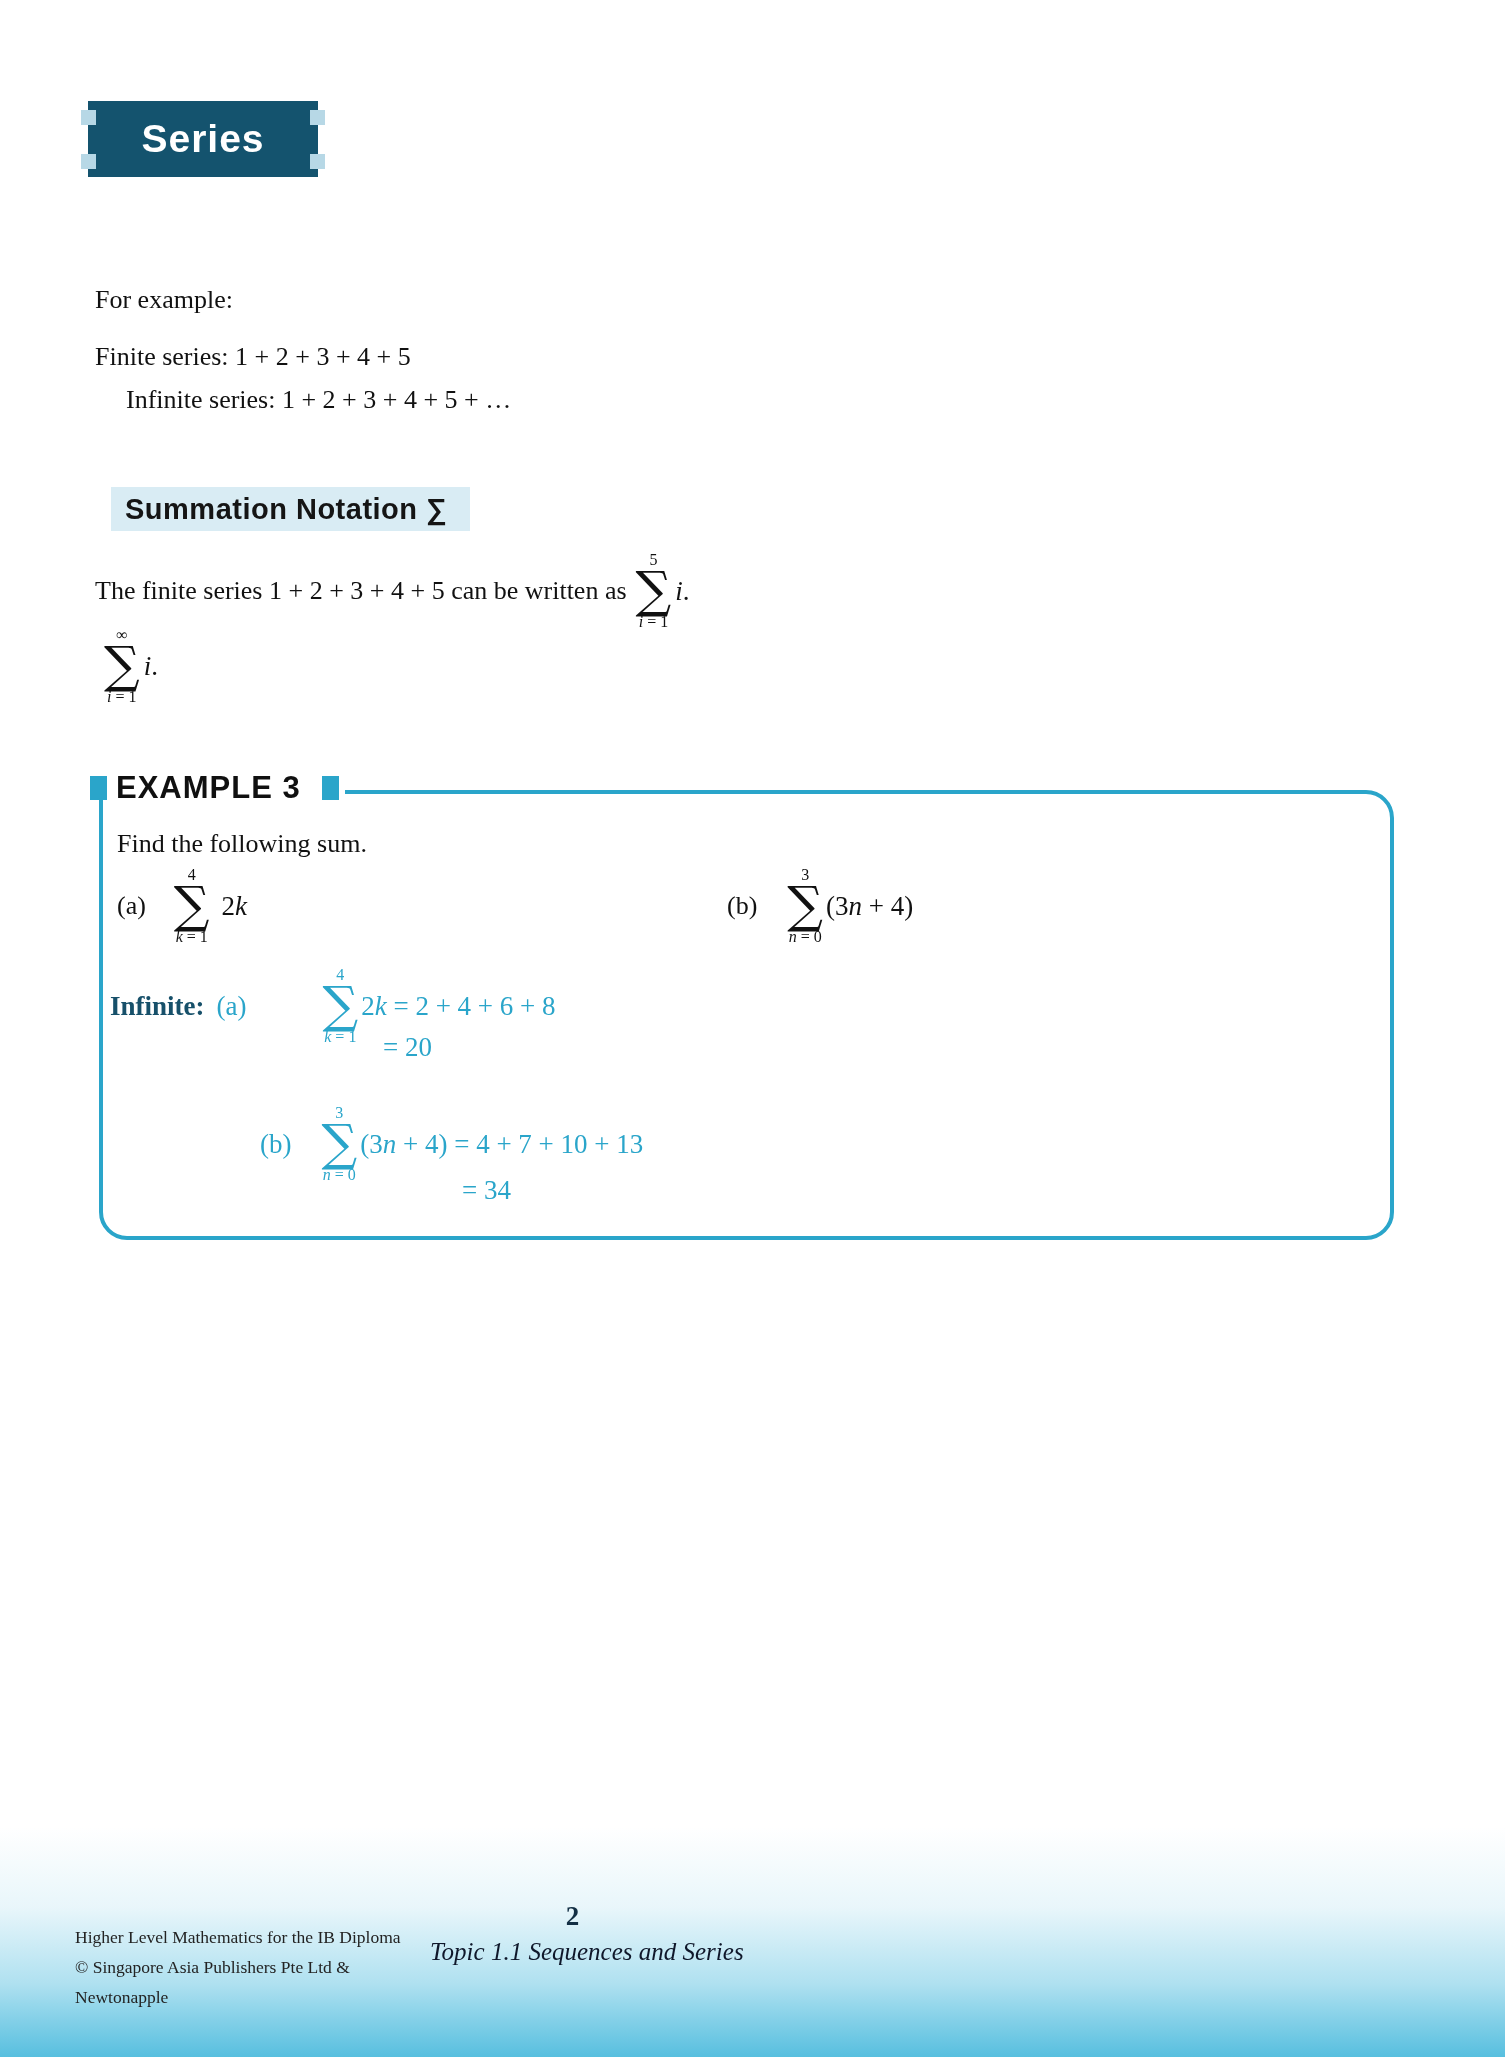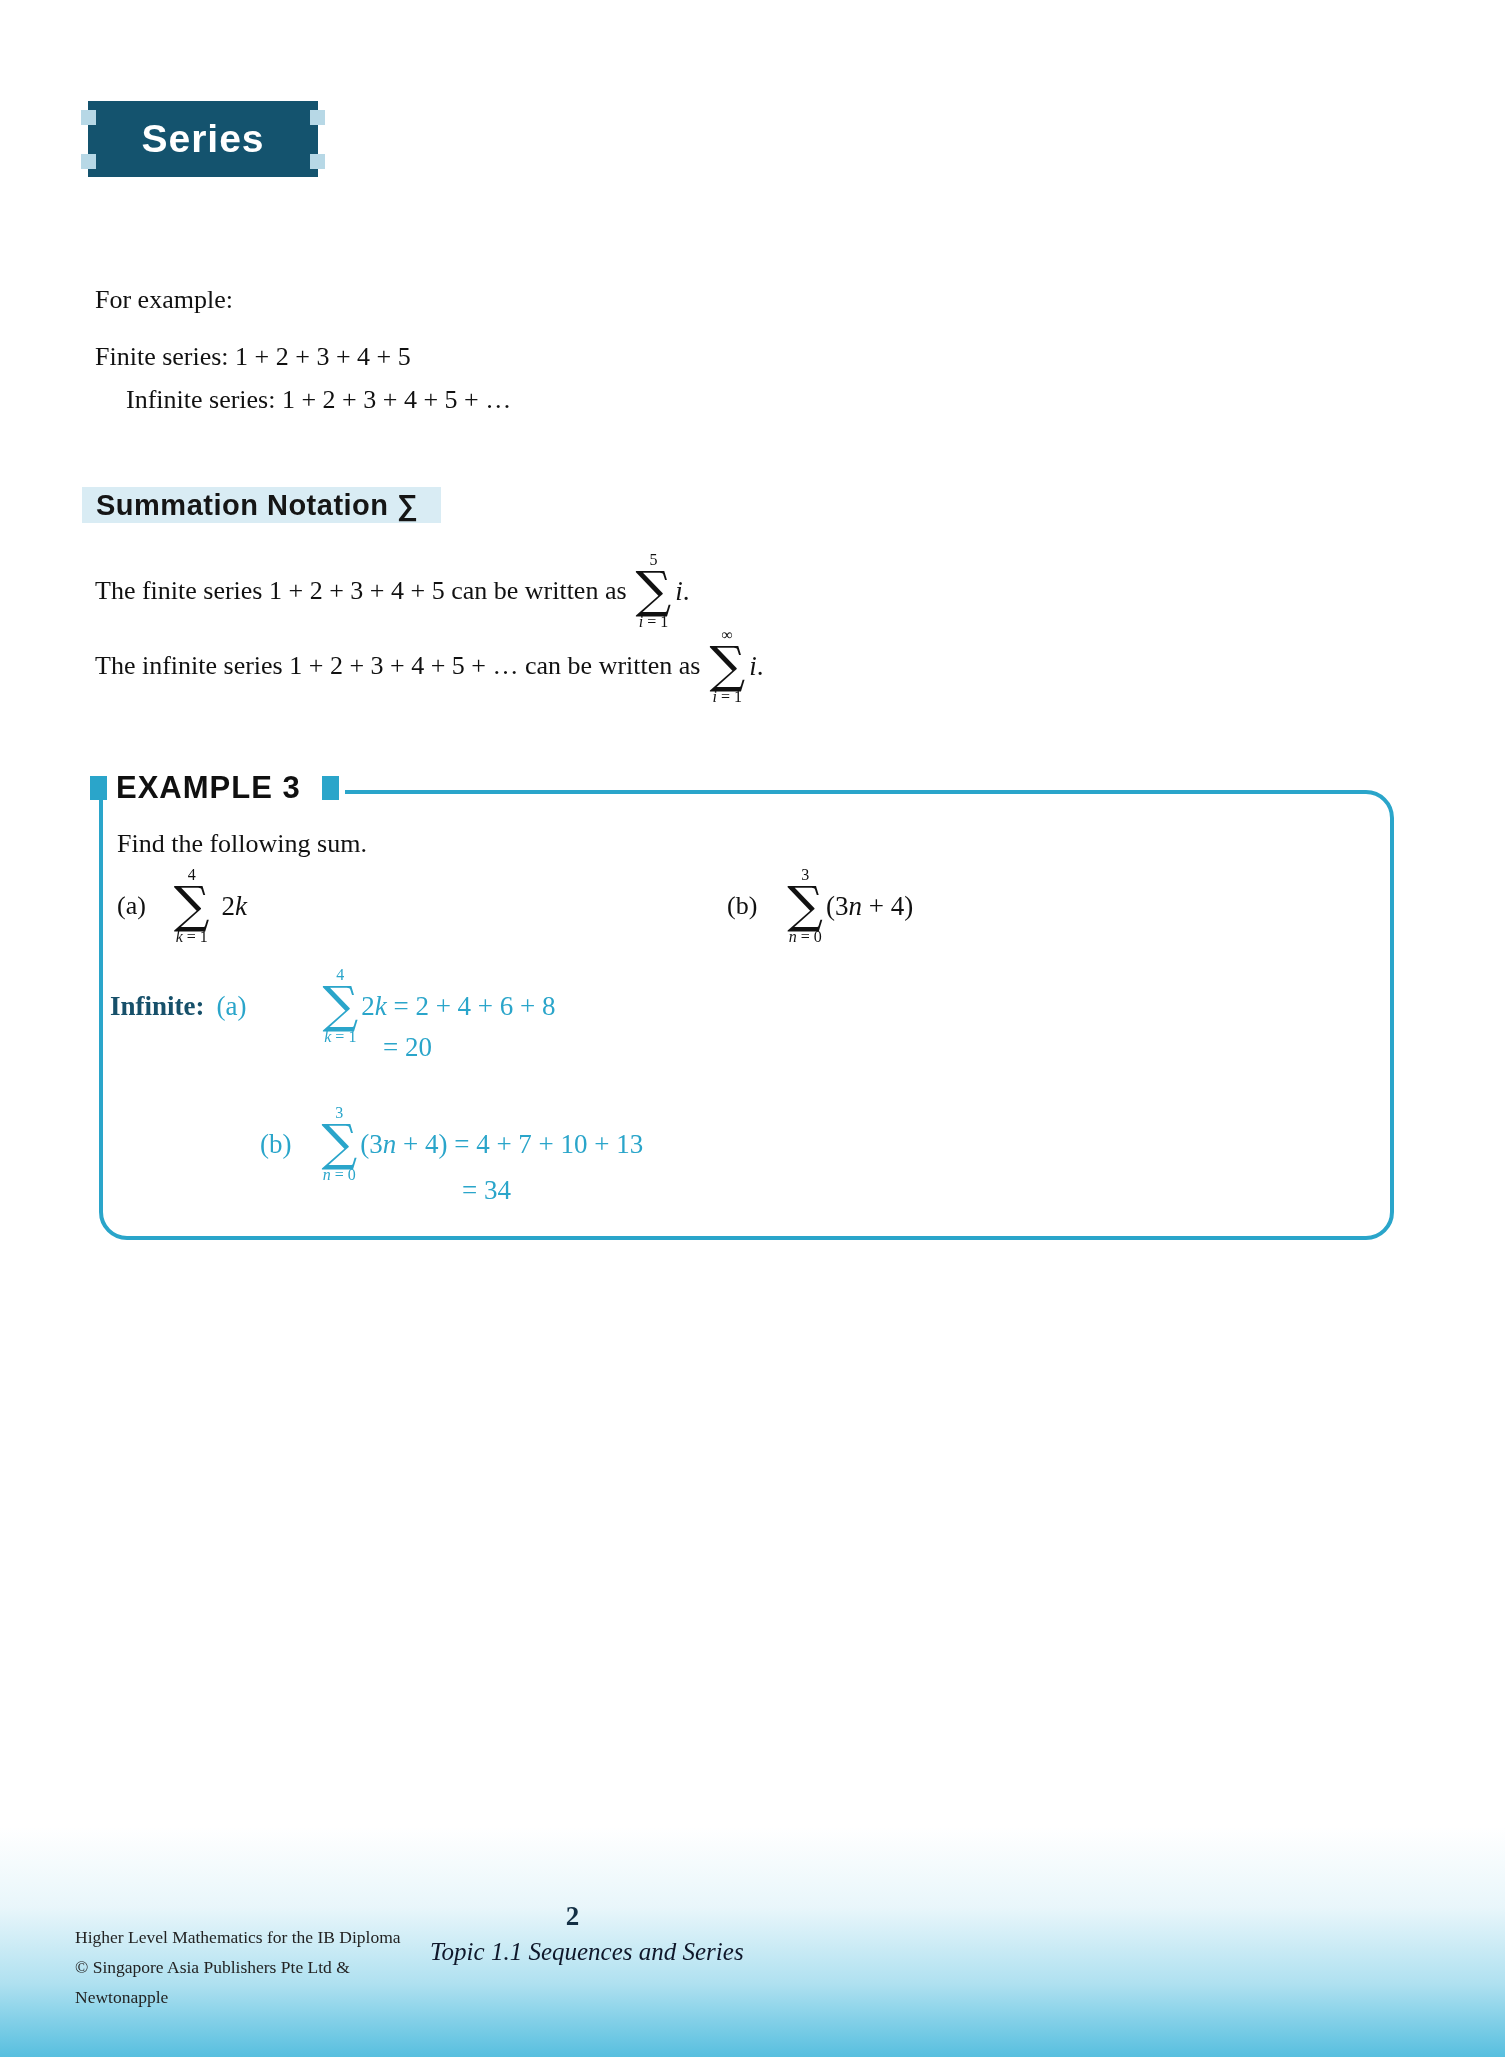--- a/index.html
+++ b/index.html
@@ -27,21 +27,21 @@
   .corner-sq{position:absolute;width:15px;height:15px;background:#b7d8e6;}
   .sq-tl{left:-7px;top:9px;} .sq-bl{left:-7px;top:53px;}
   .sq-tr{right:-7px;top:9px;} .sq-br{right:-7px;top:53px;}
 
   
   .line{white-space:nowrap;font-size:26px;}
   .term{font-weight:700;color:#1a5a74;}
 
   
   .sum-head{
-    left:82px;top:487px;width:359px;height:36px;
+    left:111px;top:487px;width:359px;height:44px;
     background:#d9ecf4;color:#151515;
     display:flex;align-items:center;
     padding-left:14px;box-sizing:border-box;
     font-size:29px;letter-spacing:0.5px;
   }
 
   
   .sigma{display:inline-flex;flex-direction:column;align-items:center;line-height:1;}
   .sig-upper{font-size:16px;line-height:1;}
   .sig-sym{font-size:50px;line-height:0.88;font-family:"DejaVu Serif","DejaVu Sans",serif;}
@@ -105,21 +105,20 @@
     <span class="txt">The finite series 1 + 2 + 3 + 4 + 5 can be written as</span>
     <span class="sigma" style="margin-left:9px;">
       <span class="sig-upper">5</span>
       <span class="sig-sym">∑</span>
       <span class="sig-lower mathify"><i>i</i> = 1</span>
     </span>
     <span class="math mathify" style="margin-left:4px;"><i>i</i>.</span>
   </div>
 
   <div class="abs mrow" style="left:95px;top:625px;height:82px;">
-    <span class="txt">The infinite series 1 + 2 + 3 + 4 + 5 + … can be written as</span>
     <span class="sigma" style="margin-left:9px;">
       <span class="sig-upper">∞</span>
       <span class="sig-sym">∑</span>
       <span class="sig-lower mathify"><i>i</i> = 1</span>
     </span>
     <span class="math mathify" style="margin-left:4px;"><i>i</i>.</span>
   </div>
 
   <div class="abs ex-box"></div>
   <div class="abs ex-mask"></div>

